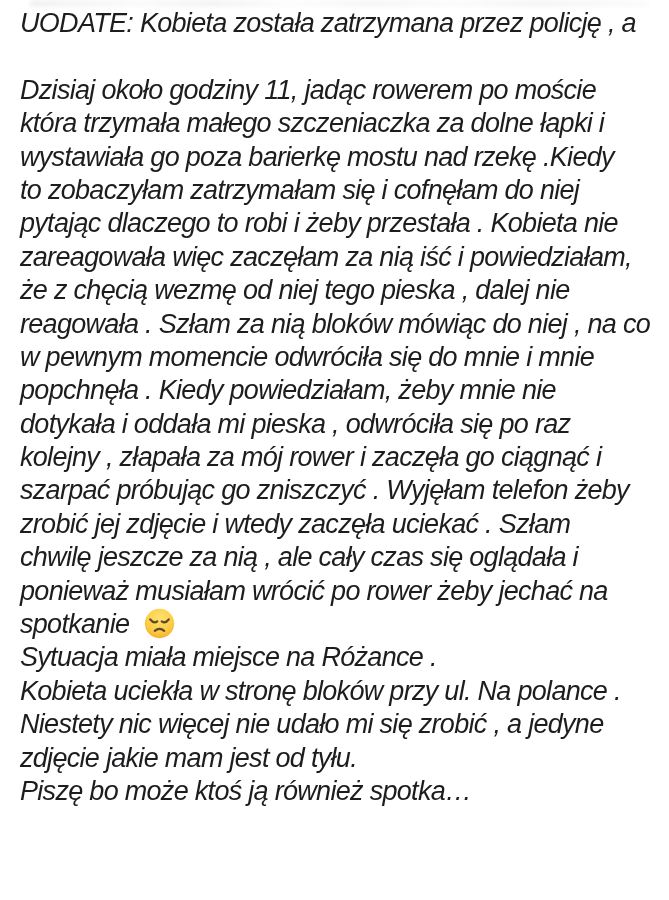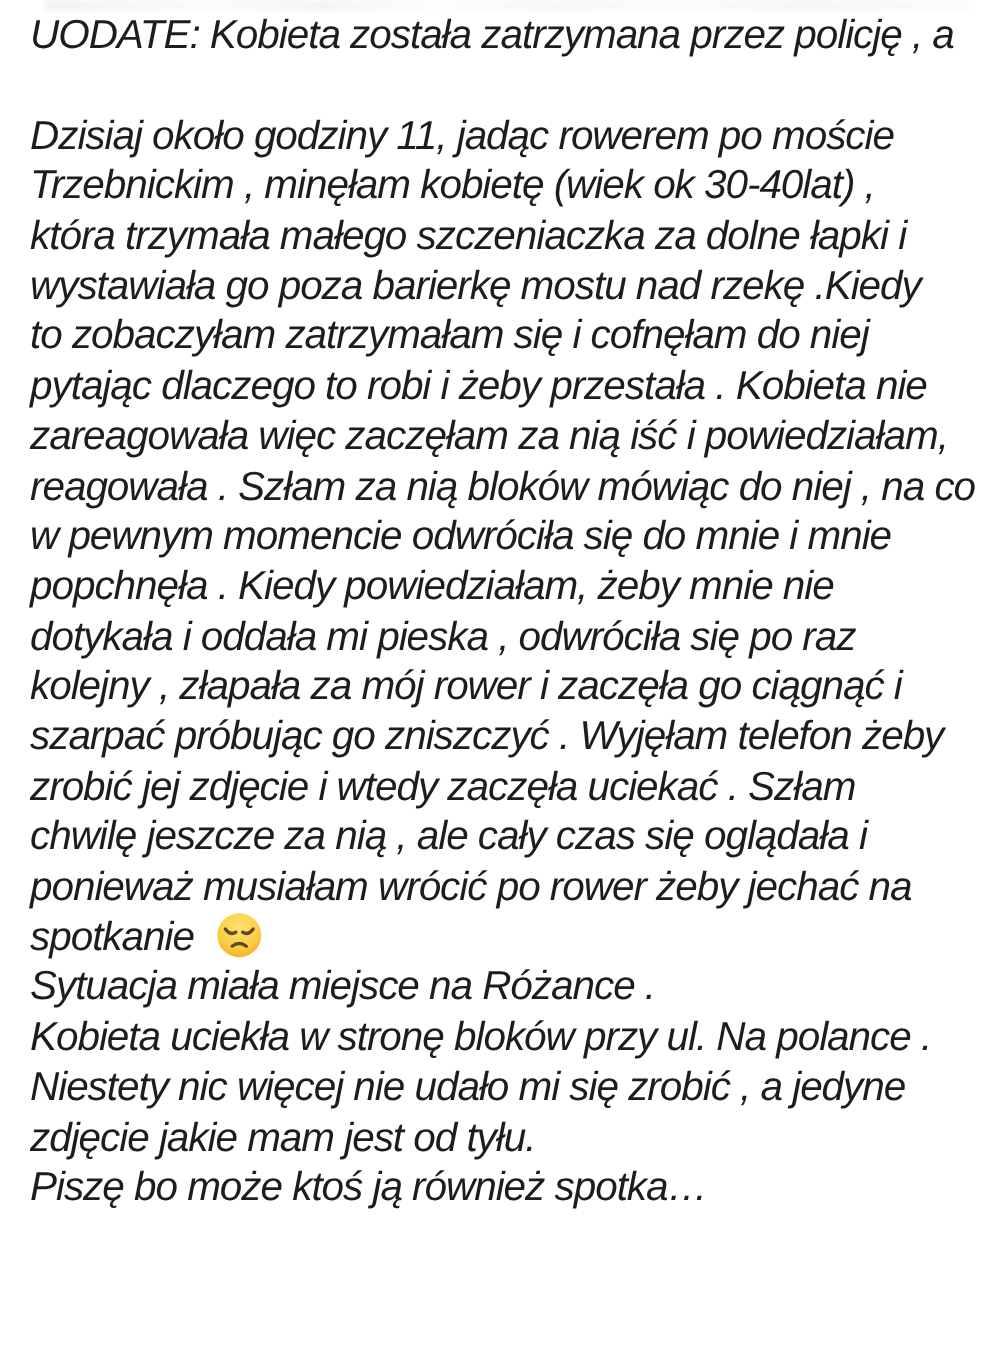--- a/index.html
+++ b/index.html
@@ -47,26 +47,26 @@
 </style>
 </head>
 <body>
 
 <div class="top-artifact"></div>
 
 <div class="post-body">
     <div class="line">UODATE: Kobieta została zatrzymana przez policję , a</div>
     <div class="line">&nbsp;</div>
     <div class="line">Dzisiaj około godziny 11, jadąc rowerem po moście</div>
-    <div class="line">Trzebnickim , minęłam kobietę (wiek ok 30-40lat) ,</div>
     <div class="line">która trzymała małego szczeniaczka za dolne łapki i</div>
     <div class="line">wystawiała go poza barierkę mostu nad rzekę .Kiedy</div>
     <div class="line">to zobaczyłam zatrzymałam się i cofnęłam do niej</div>
     <div class="line">pytając dlaczego to robi i żeby przestała . Kobieta nie</div>
     <div class="line">zareagowała więc zaczęłam za nią iść i powiedziałam,</div>
+    <div class="line">że z chęcią wezmę od niej tego pieska , dalej nie</div>
     <div class="line">reagowała . Szłam za nią bloków mówiąc do niej , na co</div>
     <div class="line">w pewnym momencie odwróciła się do mnie i mnie</div>
     <div class="line">popchnęła . Kiedy powiedziałam, żeby mnie nie</div>
     <div class="line">dotykała i oddała mi pieska , odwróciła się po raz</div>
     <div class="line">kolejny , złapała za mój rower i zaczęła go ciągnąć i</div>
     <div class="line">szarpać próbując go zniszczyć . Wyjęłam telefon żeby</div>
     <div class="line">zrobić jej zdjęcie i wtedy zaczęła uciekać . Szłam</div>
     <div class="line">chwilę jeszcze za nią , ale cały czas się oglądała i</div>
     <div class="line">ponieważ musiałam wrócić po rower żeby jechać na</div>
     <div class="line">spotkanie

